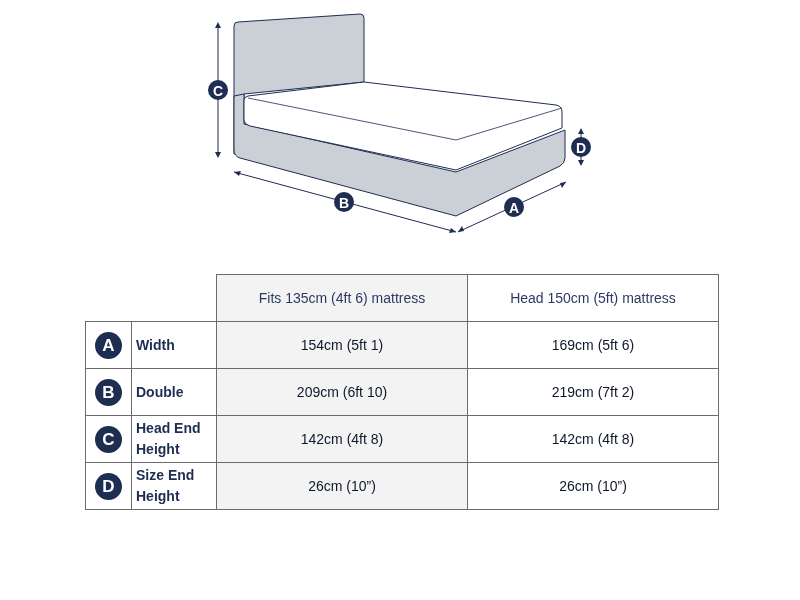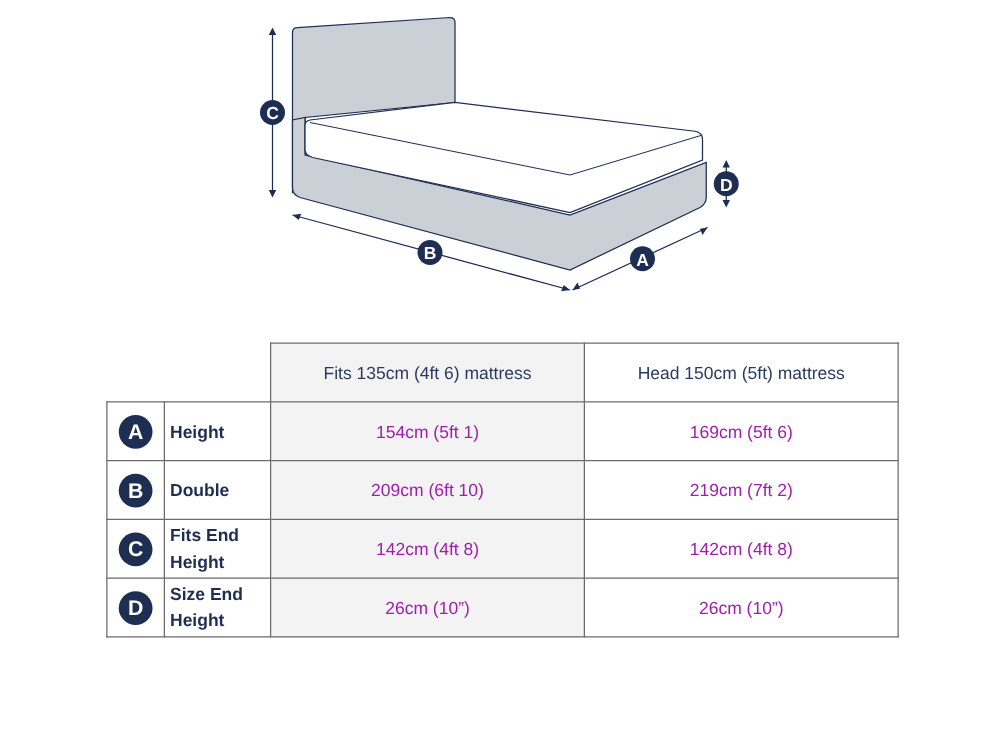--- a/index.html
+++ b/index.html
@@ -3,21 +3,21 @@
 <meta charset="utf-8">
 <style>
   html, body { margin:0; padding:0; background:#ffffff; }
   body { width:800px; height:600px; position:relative; overflow:hidden; font-family:"Liberation Sans", sans-serif; color:#1e2d52; }
   .diagram { position:absolute; left:0; top:0; width:800px; height:250px; }
   table.spec { position:absolute; left:85px; top:274px; border-collapse:collapse; }
   table.spec td { border:1.5px solid #6b6b6b; text-align:center; vertical-align:middle; padding:0; }
   td.blank { border:none !important; background:#fff; }
   .hdr { height:46px; font-weight:bold; font-size:15px; color:#1e2d52; }
   .sub { height:46px; font-size:14px; color:#2a3a60; }
-  .val { height:46px; font-size:14px; color:#a21caf; }
+  .val { height:46px; font-size:14px; color:#0f172a; }
   .dbl { background:#f3f3f3; width:250px; }
   .ks  { background:#ffffff; width:250px; }
   .badge-cell { width:45px; background:#fff; }
   .label-cell { width:80px; text-align:left !important; padding-left:4px !important; font-weight:bold; font-size:14px; line-height:21px; color:#1e2d52; background:#fff; }
   .badge { display:inline-block; width:27px; height:27px; border-radius:50%; background:#1e2d52; color:#fff; font-weight:bold; font-size:17px; line-height:27px; text-align:center; }
 </style>
 </head>
 <body>
 
 <svg class="diagram" viewBox="0 0 800 250" width="800" height="250">
@@ -61,33 +61,33 @@
 
 <table class="spec">
   <tbody>
   <tr>
     <td class="blank" colspan="2"></td>
     <td class="sub dbl">Fits 135cm (4ft 6) mattress</td>
     <td class="sub ks">Head 150cm (5ft) mattress</td>
   </tr>
   <tr>
     <td class="badge-cell"><span class="badge">A</span></td>
-    <td class="label-cell">Height</td>
+    <td class="label-cell">Width</td>
     <td class="val dbl">154cm (5ft 1)</td>
     <td class="val ks">169cm (5ft 6)</td>
   </tr>
   <tr>
     <td class="badge-cell"><span class="badge">B</span></td>
     <td class="label-cell">Double</td>
     <td class="val dbl">209cm (6ft 10)</td>
     <td class="val ks">219cm (7ft 2)</td>
   </tr>
   <tr>
     <td class="badge-cell"><span class="badge">C</span></td>
-    <td class="label-cell">Fits End Height</td>
+    <td class="label-cell">Head End Height</td>
     <td class="val dbl">142cm (4ft 8)</td>
     <td class="val ks">142cm (4ft 8)</td>
   </tr>
   <tr>
     <td class="badge-cell"><span class="badge">D</span></td>
     <td class="label-cell">Size End Height</td>
     <td class="val dbl">26cm (10”)</td>
     <td class="val ks">26cm (10”)</td>
   </tr>
 </tbody>

